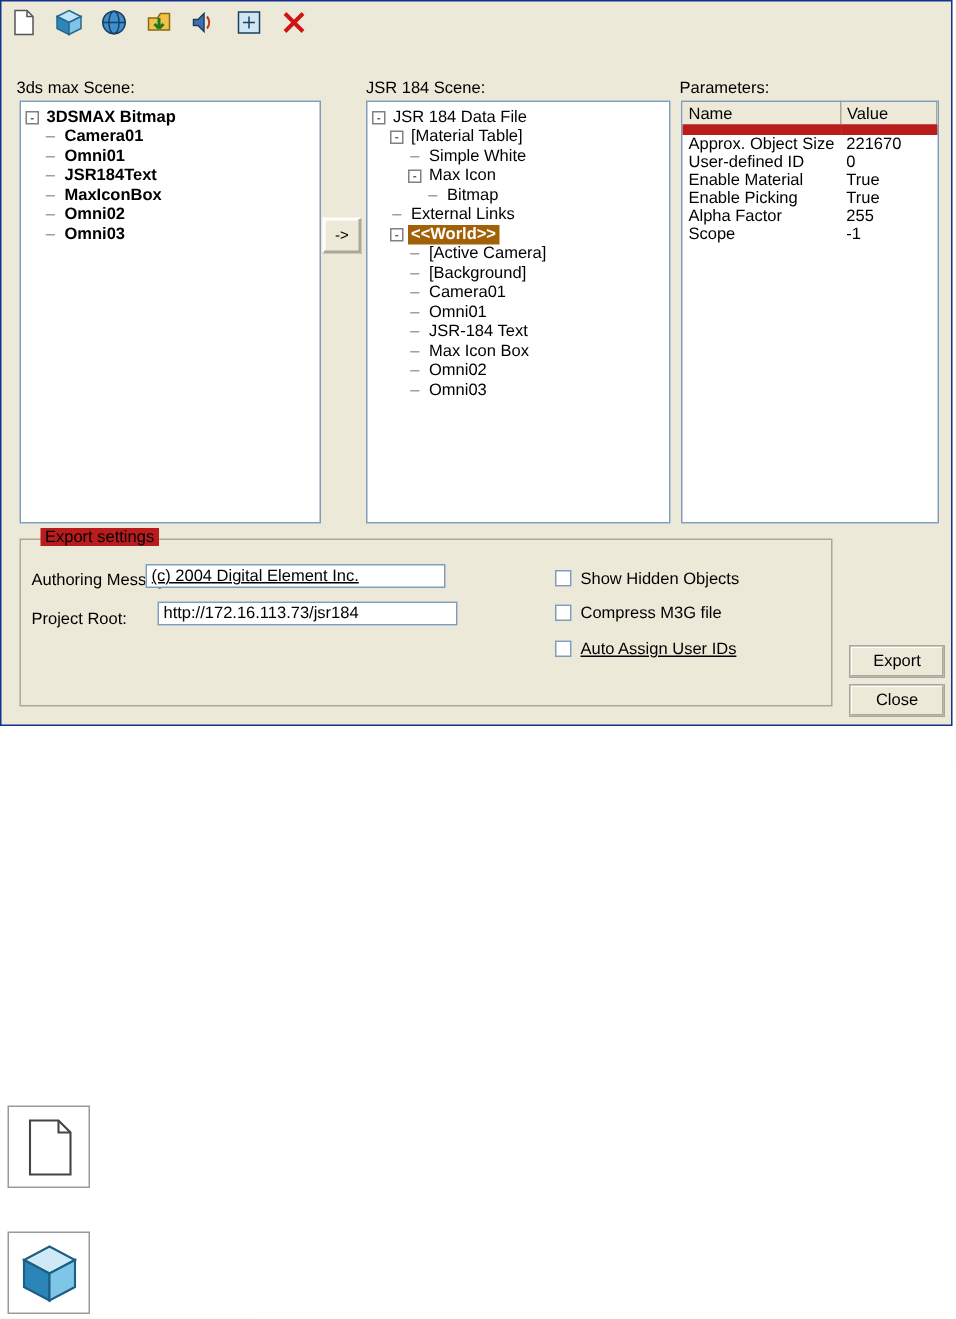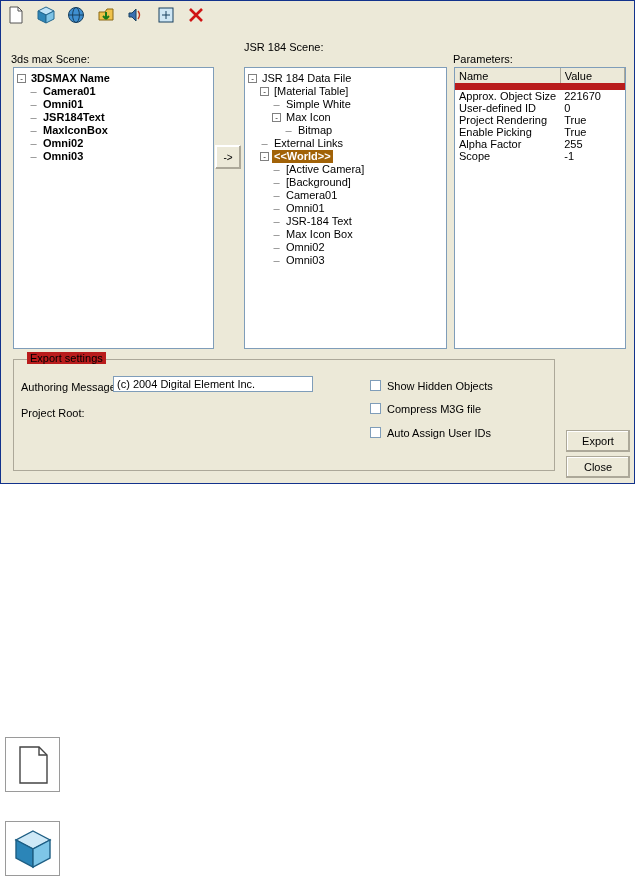--- a/index.html
+++ b/index.html
@@ -110,28 +110,28 @@
           </svg>
       </span>
       <span class="tbtn">
         <svg width="18" height="18" viewBox="0 0 18 18">
             <path d="M3 3 L15 15 M15 3 L3 15" stroke="#d01414" stroke-width="2.6" fill="none"></path>
           </svg>
       </span>
     </div>
 
     <div class="panel-label" style="left:10px;top:52px;">3ds max Scene:</div>
-    <div class="panel-label" style="left:243px;top:40px;text-align:center;">JSR 184 Scene:</div>
+    <div class="panel-label" style="left:243px;top:52px;text-align:center;">JSR 184 Scene:</div>
     <div class="panel-label" style="left:452px;top:52px;">Parameters:</div>
 
     <div class="listbox" style="left:12px;top:66px;width:199px;height:280px;">
       <div class="tree" id="tree-left">
           <div class="node" style="padding-left: 0px;">
             <span class="tog">-</span>
-            <span class="lbl bold">3DSMAX Name</span>
+            <span class="lbl bold">3DSMAX Bitmap</span>
           </div>
           <div class="node" style="padding-left: 12px;">
             <span class="dash">–</span>
             <span class="lbl bold">Camera01</span>
           </div>
           <div class="node" style="padding-left: 12px;">
             <span class="dash">–</span>
             <span class="lbl bold">Omni01</span>
           </div>
           <div class="node" style="padding-left: 12px;">
@@ -231,21 +231,21 @@
         <tbody id="param-body">
             <tr>
               <td class="col-name">Approx. Object Size</td>
               <td>221670</td>
             </tr>
             <tr>
               <td class="col-name">User-defined ID</td>
               <td>0</td>
             </tr>
             <tr>
-              <td class="col-name">Project Rendering</td>
+              <td class="col-name">Enable Material</td>
               <td>True</td>
             </tr>
             <tr>
               <td class="col-name">Enable Picking</td>
               <td>True</td>
             </tr>
             <tr>
               <td class="col-name">Alpha Factor</td>
               <td>255</td>
             </tr>
@@ -254,33 +254,34 @@
               <td>-1</td>
             </tr>
           </tbody>
       </table>
     </div>
 
     <div class="group"></div>
     <div class="group-title">Export settings</div>
 
     <div class="fld-label" style="left:20px;top:380px;">Authoring Message:</div>
-    <input class="txt" style="left: 112px; top: 375px; width: 200px;" value="(c) 2004 Digital Element Inc.">
+    <input class="txt" style="left: 96px; top: 375px; width: 200px; text-decoration: underline;" value="(c) 2004 Digital Element Inc.">
 
     <div class="fld-label" style="left:20px;top:406px;">Project Root:</div>
+    <input class="txt" style="left: 104px; top: 400px; width: 200px;" value="http://172.16.113.73/jsr184">
 
     <div class="chkrow" style="left:369px;top:379px;">
       <span class="chk"></span>
       <span>Show Hidden Objects</span>
     </div>
     <div class="chkrow" style="left:369px;top:402px;">
       <span class="chk"></span>
       <span>Compress M3G file</span>
     </div>
-    <div class="chkrow" style="left:369px;top:426px;">
+    <div class="chkrow" style="left:369px;top:426px;text-decoration:underline;">
       <span class="chk"></span>
       <span>Auto Assign User IDs</span>
     </div>
 
     <div class="btn" style="left:565px;top:429px;">
       <span>Export</span>
     </div>
     <div class="btn" style="left:565px;top:455px;">
       <span>Close</span>
     </div>

